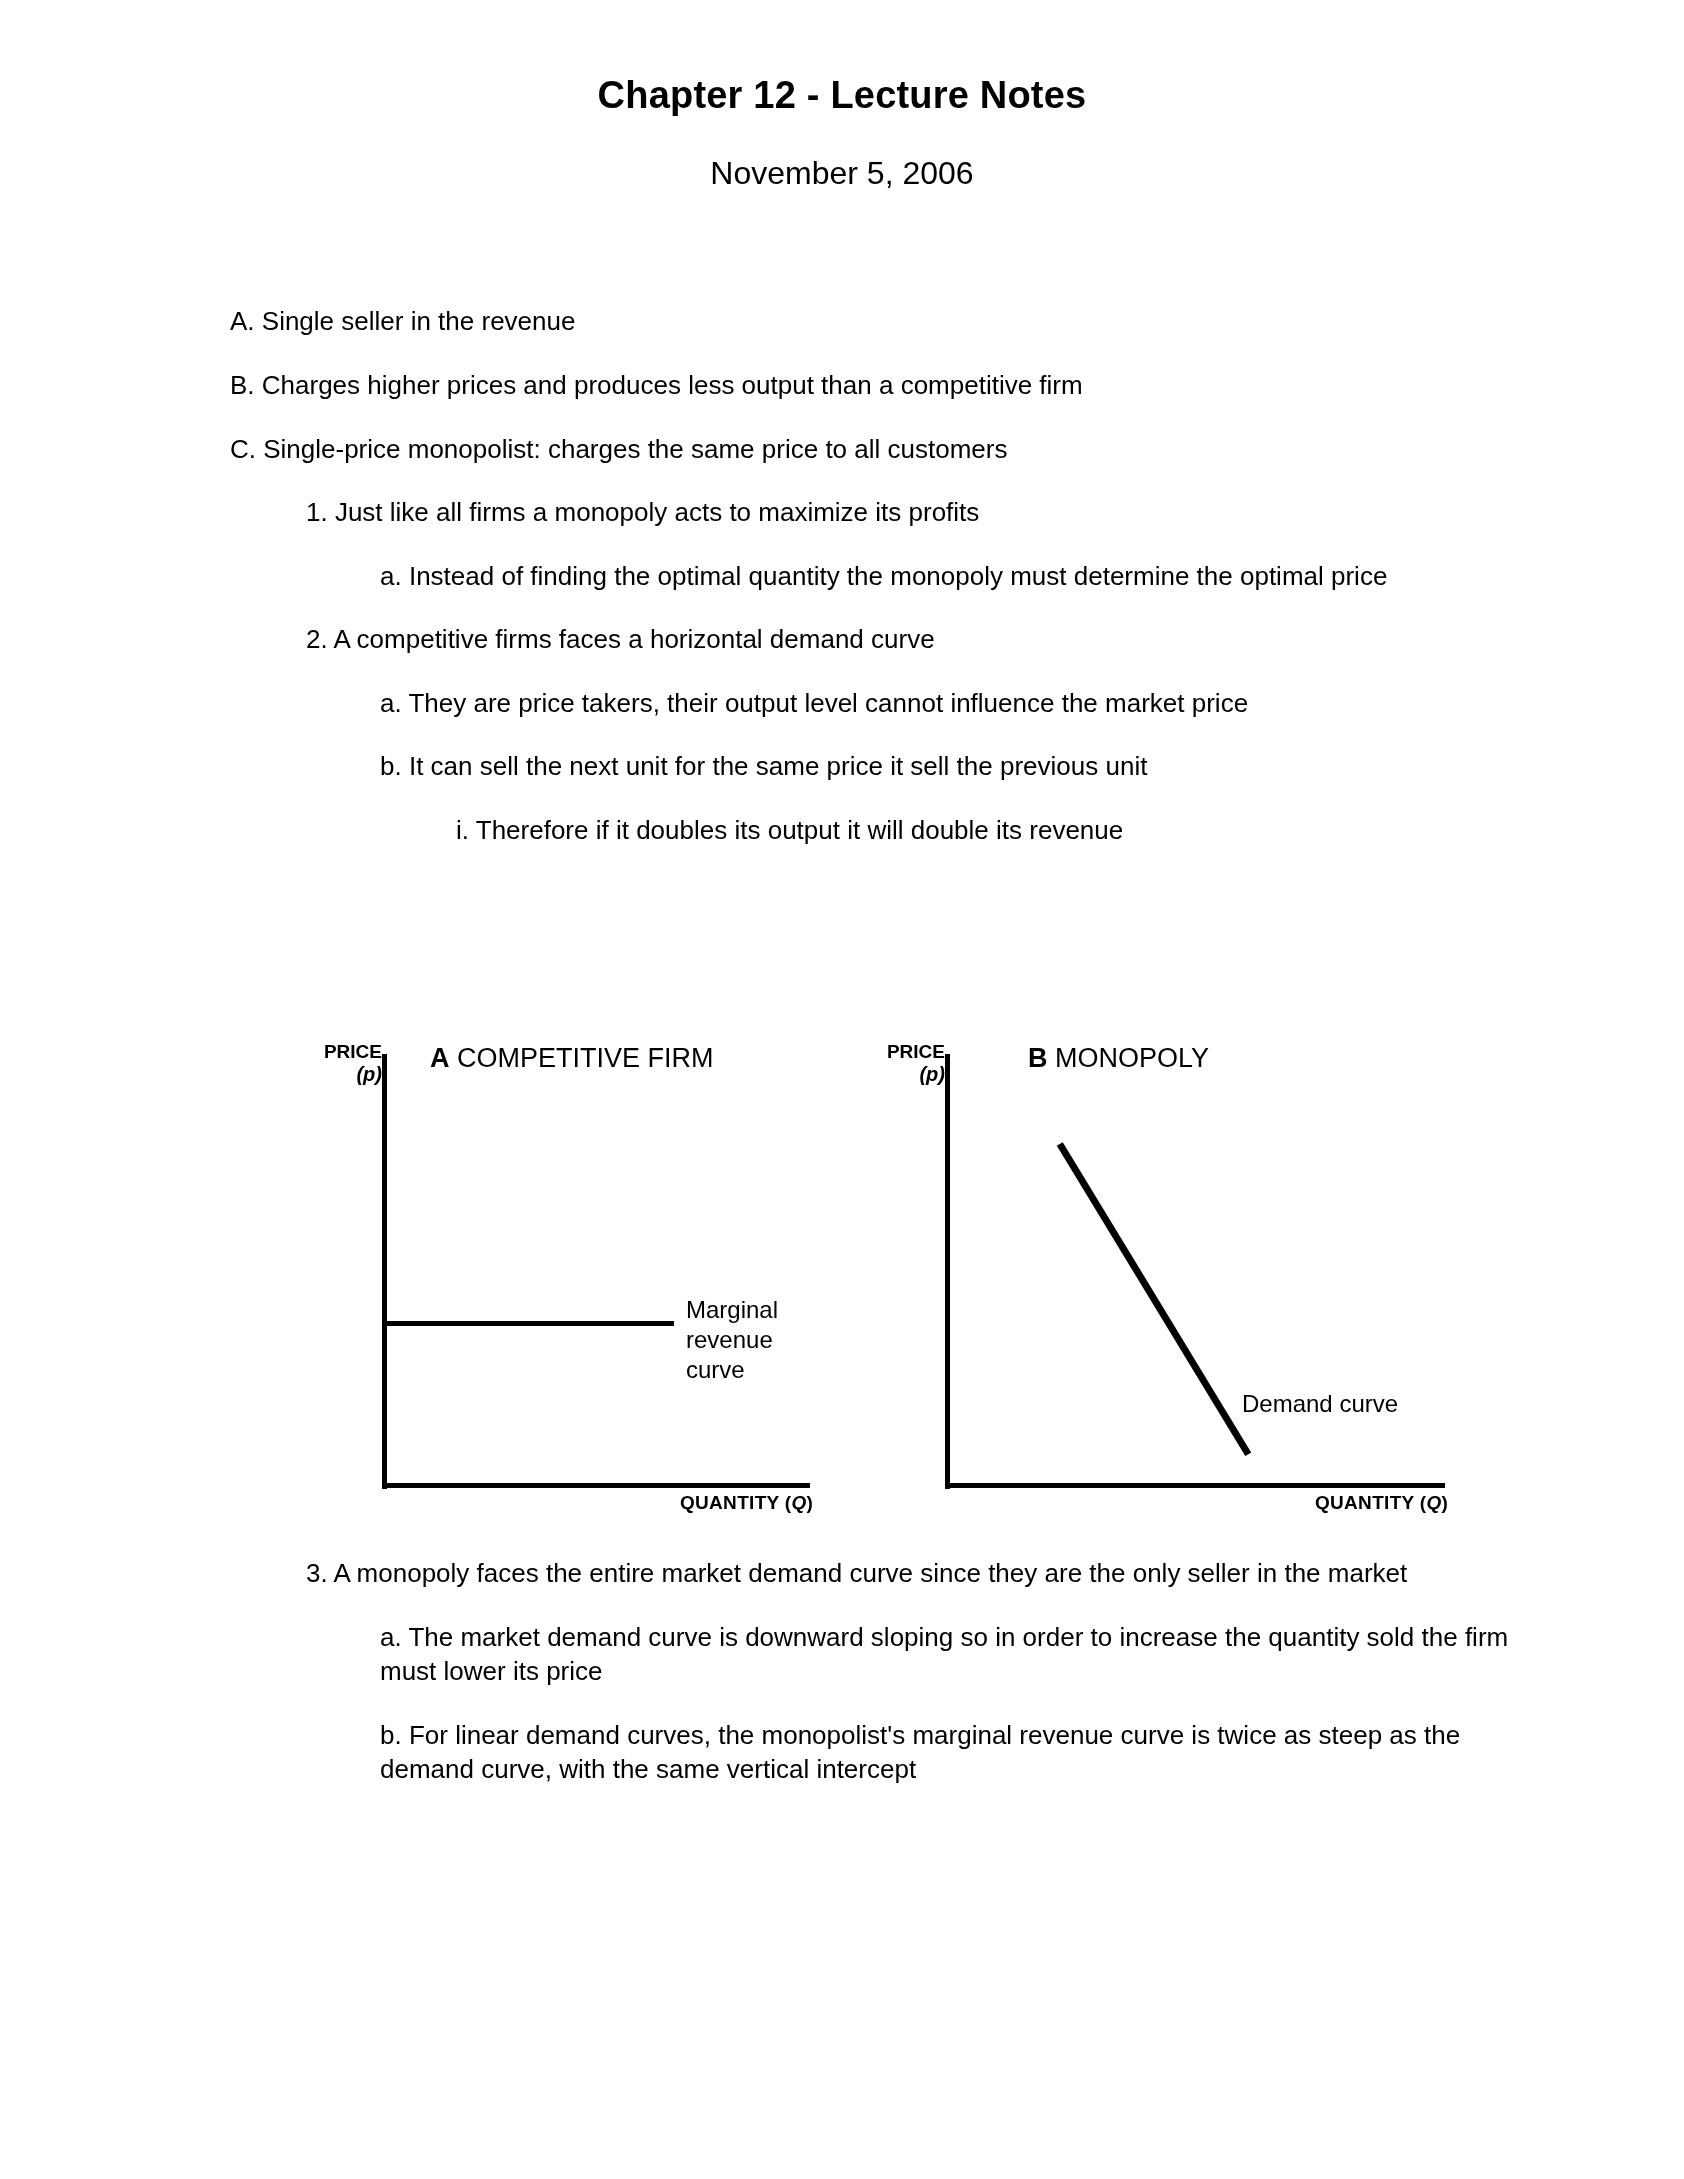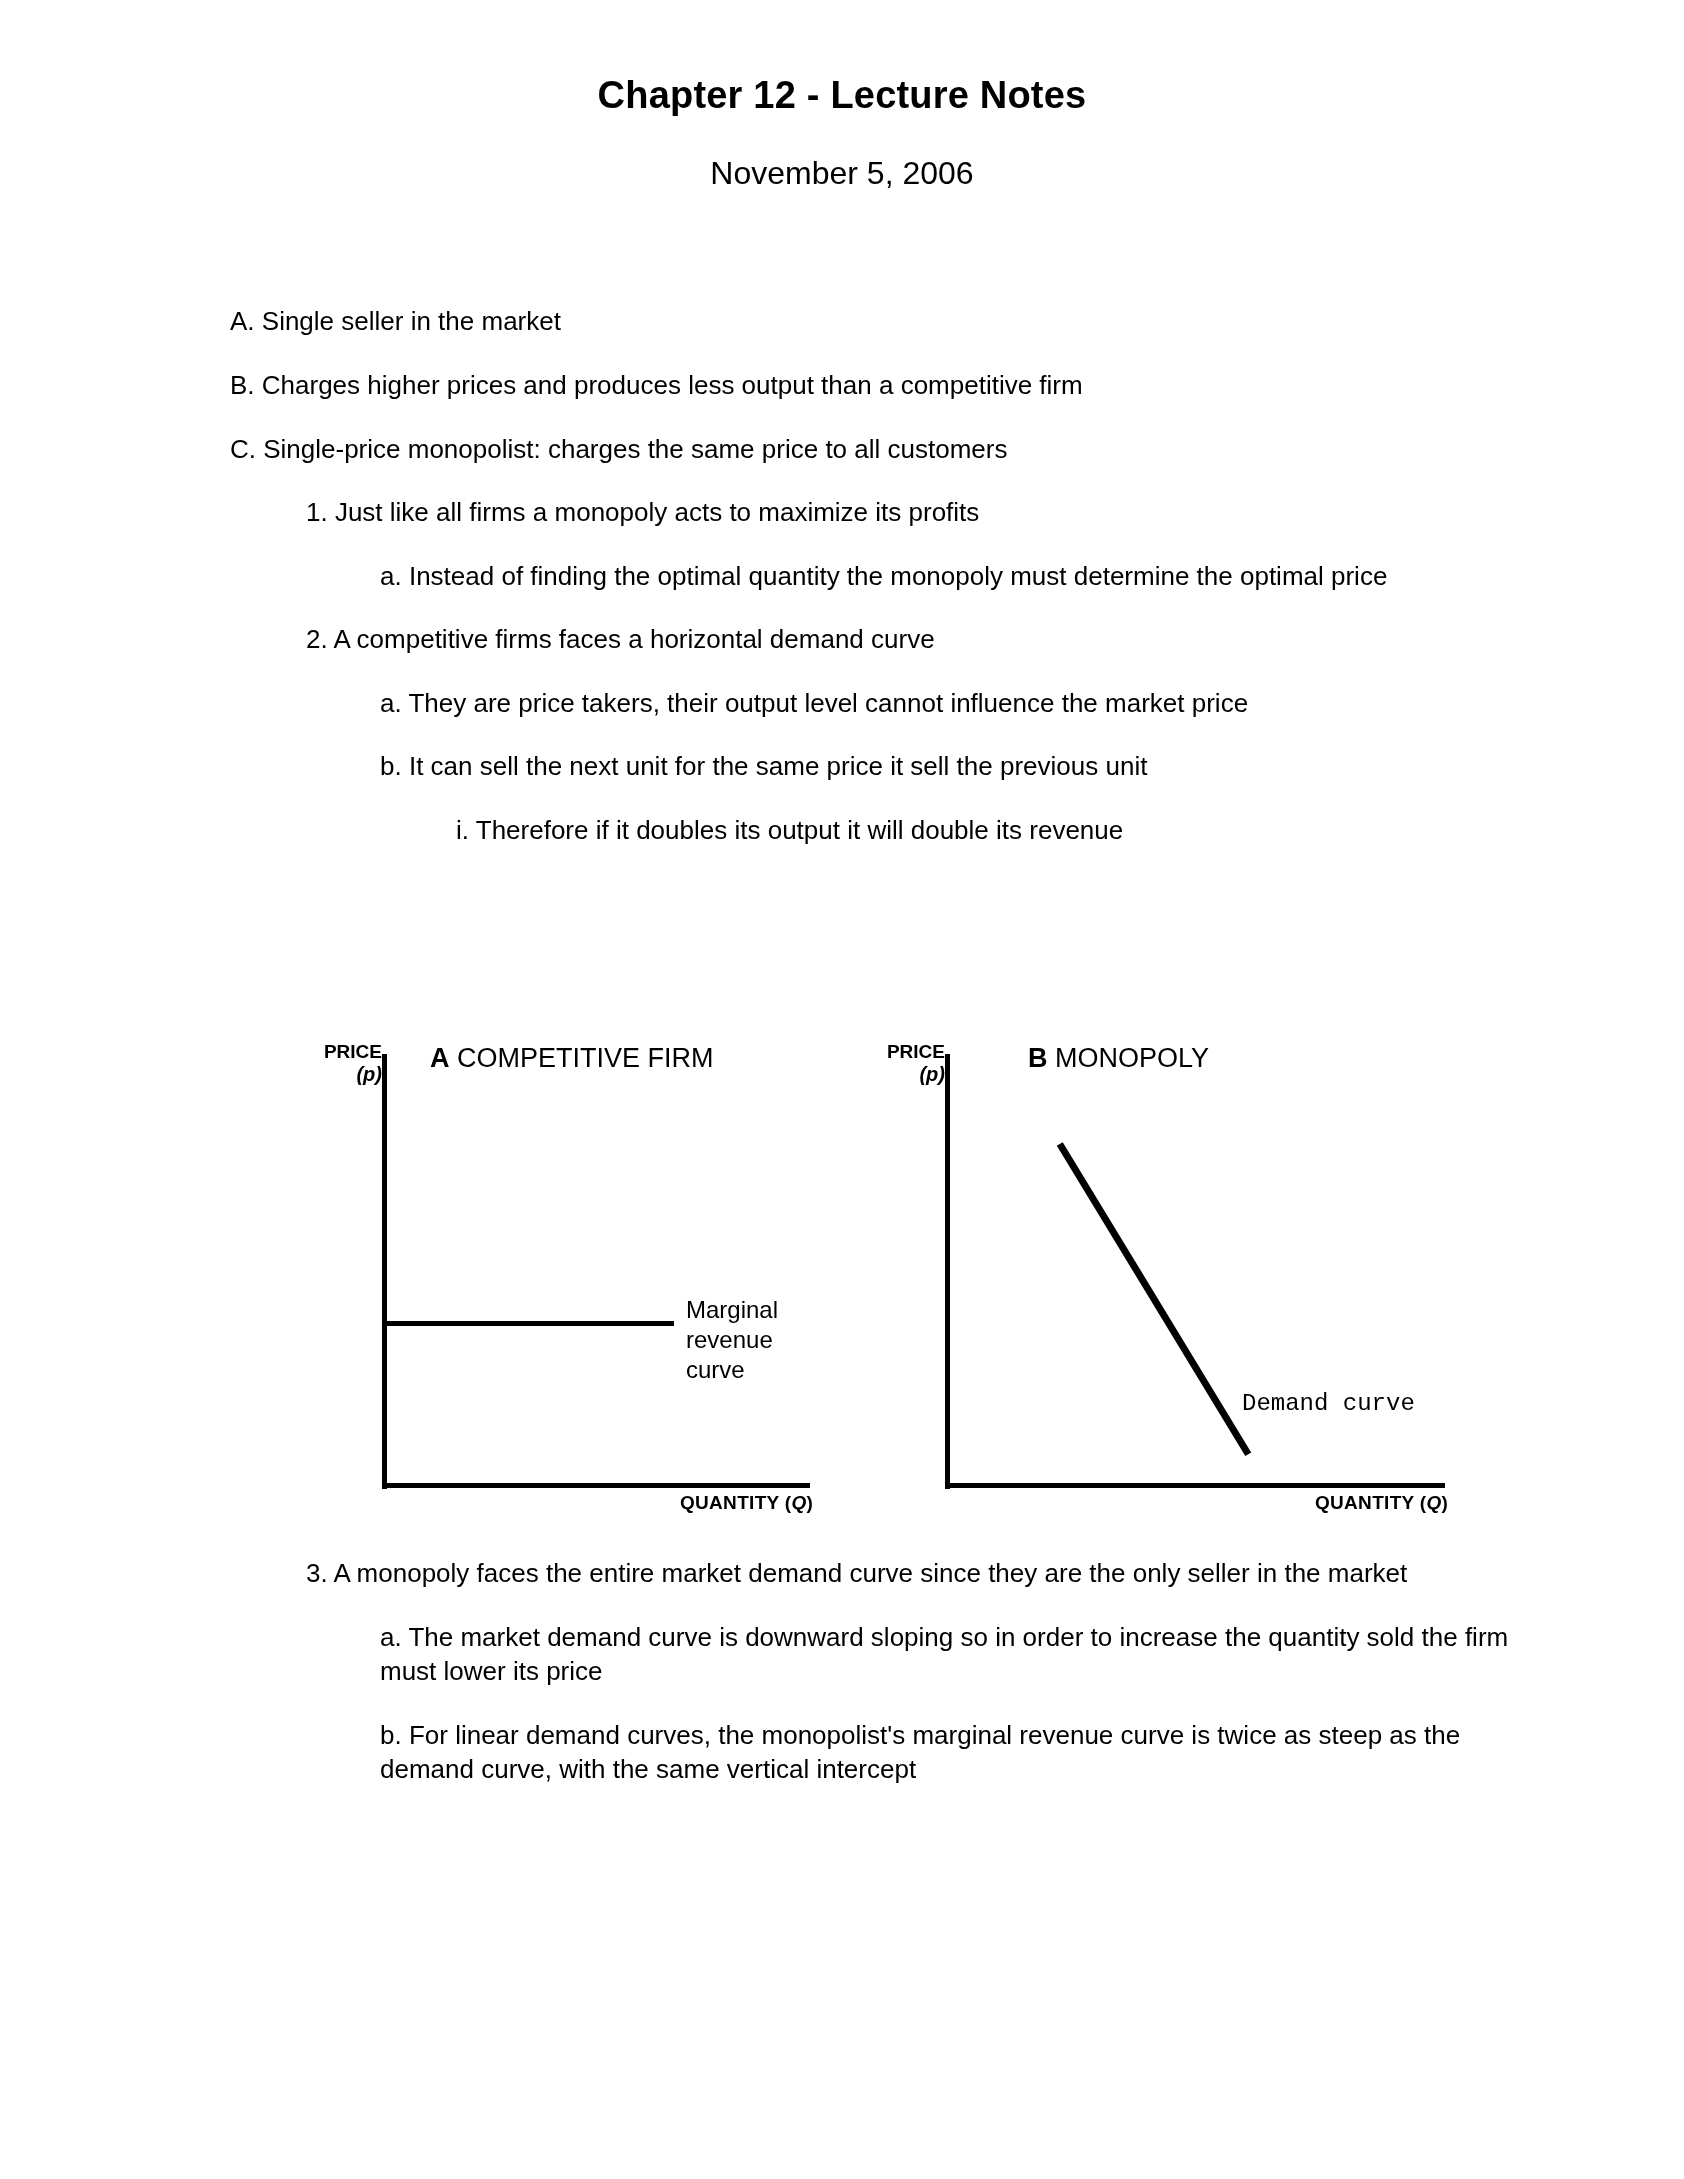--- a/index.html
+++ b/index.html
@@ -159,21 +159,21 @@
 <body>
 
 <div class="page">
 
   <div class="doc-title">Chapter 12 - Lecture Notes</div>
   <div class="doc-subtitle">November 5, 2006</div>
 
   <div class="outline">
 
 
-    <div class="item lvl2 gap-before">A. Single seller in the market</div>
+    <div class="item lvl2 gap-before">A. Single seller in the revenue</div>
 
     <div class="item lvl2">B. Charges higher prices and produces less output than a competitive firm</div>
 
     <div class="item lvl2">C. Single-price monopolist: charges the same price to all customers</div>
 
     <div class="item lvl3">1. Just like all firms a monopoly acts to maximize its profits</div>
 
     <div class="item lvl4">a. Instead of finding the optimal quantity the monopoly must determine the optimal price</div>
 
     <div class="item lvl3">2. A competitive firms faces a horizontal demand curve</div>
@@ -229,21 +229,21 @@
       </div>
 
       <div class="axis-y" style="left: 85px; top: 29.5px; height: 435px;"></div>
 
       <div class="axis-x" style="left: 85px; top: 459px; width: 500px;"></div>
 
       <svg class="demand-svg" viewBox="0 0 700 550" preserveAspectRatio="none">
         <line x1="230" y1="138" x2="447" y2="495" stroke="#000000" stroke-width="8" stroke-linecap="butt"></line>
       </svg>
 
-      <div class="curve-label curve-label-left" style="left: 382px; top: 365px; font-family: Liberation Mono, monospace;">Demand curve</div>
+      <div class="curve-label curve-label-left" style="left: 382px; top: 365px;">Demand curve</div>
 
       <div class="axis-label-quantity" style="left: 407px; top: 468px;">
         <span>QUANTITY (</span><span class="qvar">Q</span><span>)</span>
       </div>
 
     </div>
 
   </div>
 
   <div class="tail">

